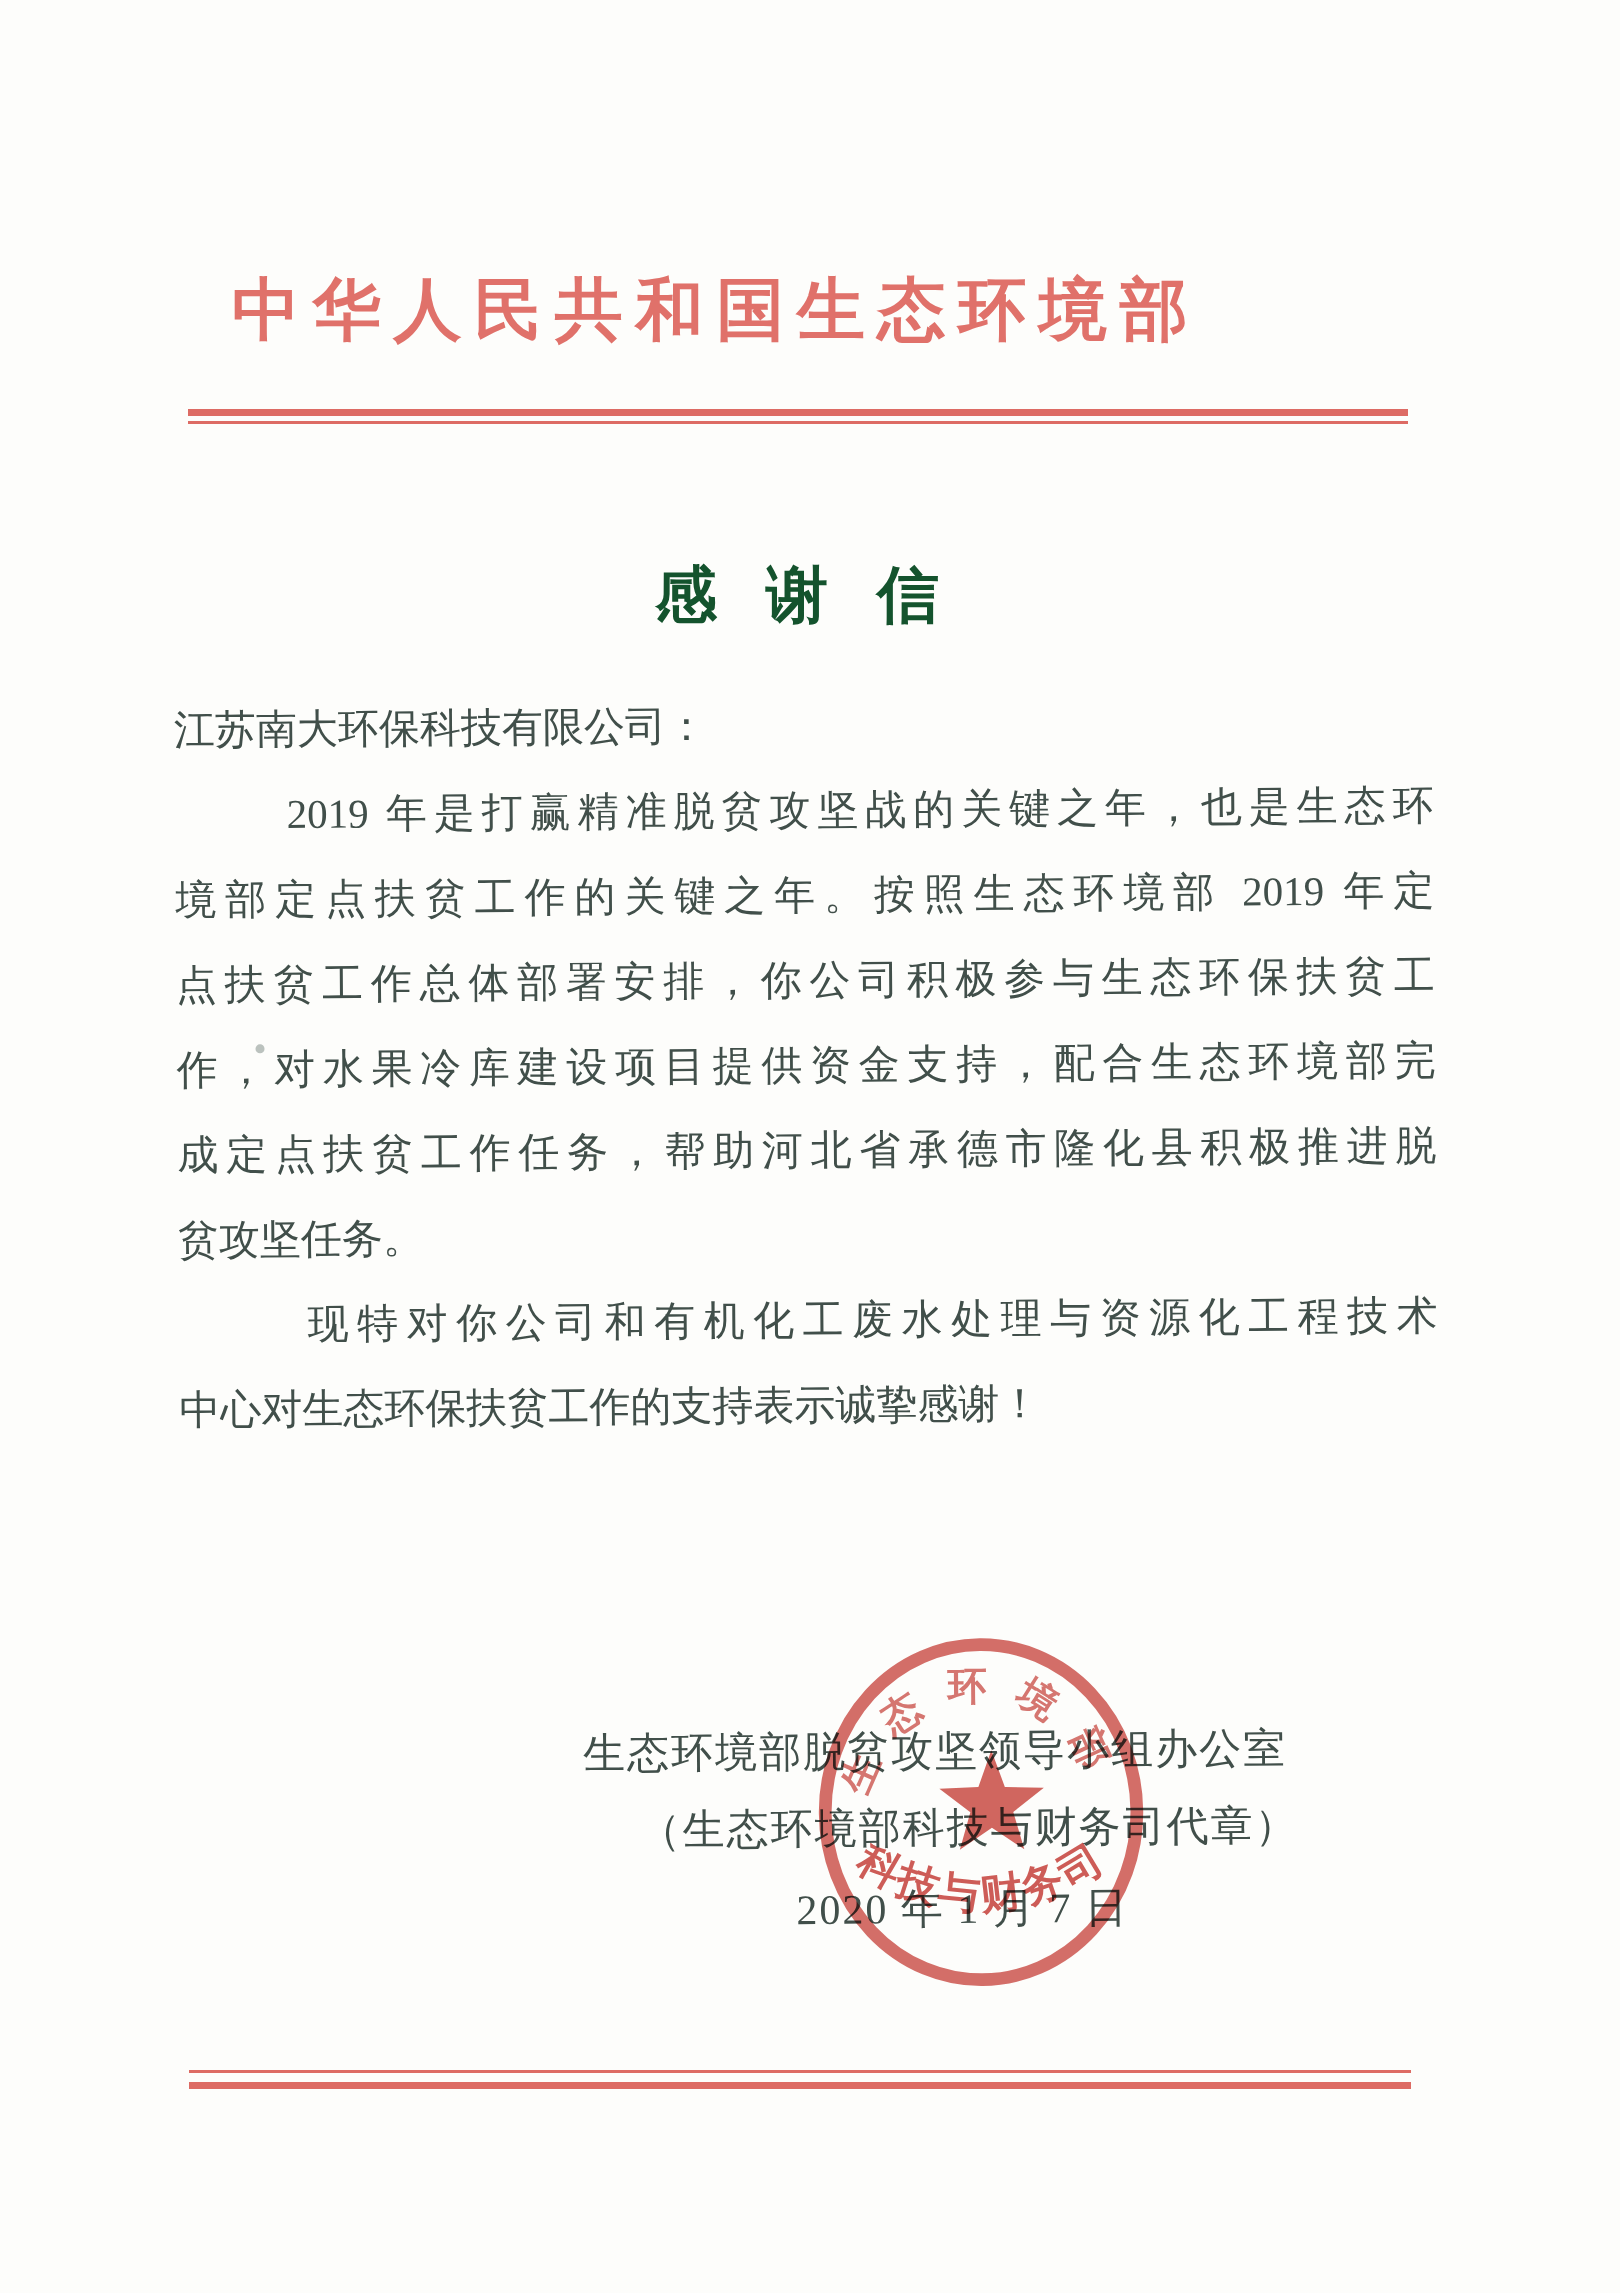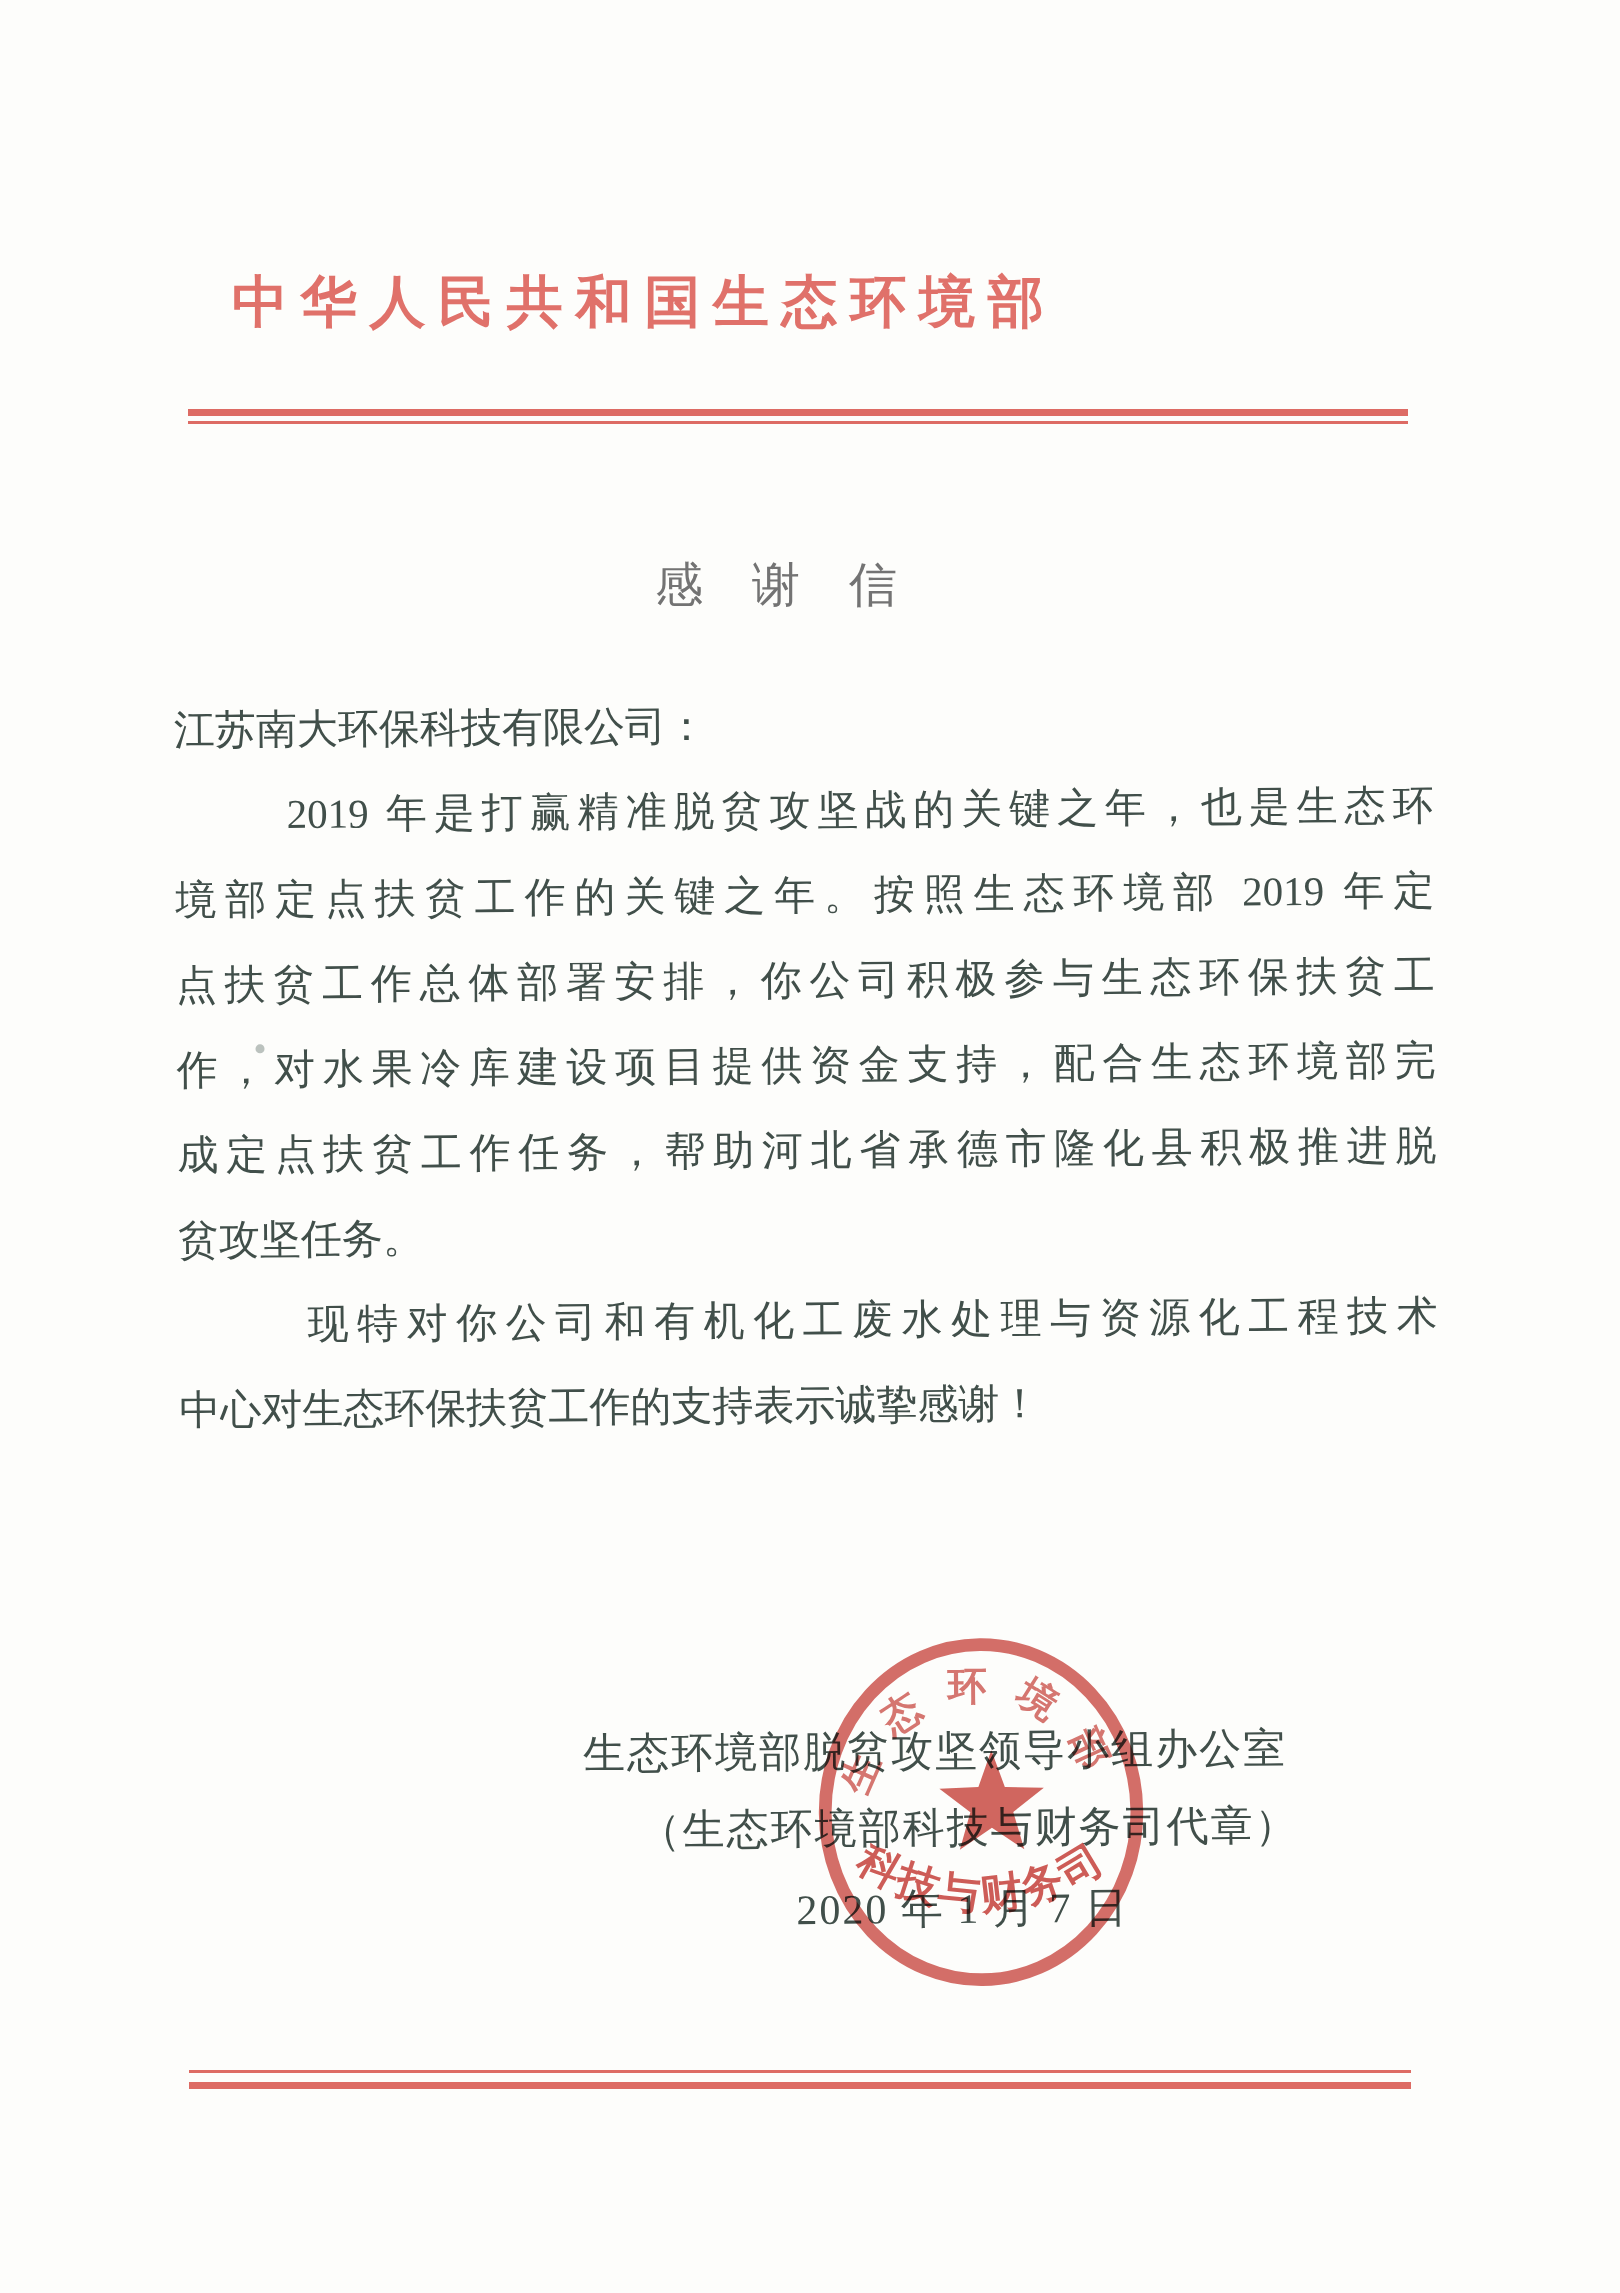--- a/index.html
+++ b/index.html
@@ -6,34 +6,34 @@
   .page{
     position:relative;
     width:1620px;height:2294px;
     background:#fdfdfb;
     overflow:hidden;
     font-family:"Liberation Serif","DejaVu Serif",serif;
   }
   
   .letterhead{
     position:absolute;left:232px;top:265px;
-    font-size:56px;font-weight:bold;
+    font-size:68px;font-weight:bold;
     letter-spacing:12.7px;white-space:nowrap;
     color:#e0716a;
   }
   .rule{position:absolute;background:#dd6b64;}
   .rule-top-thick{left:188px;top:409px;width:1220px;height:6.9px;}
   .rule-top-thin{left:188px;top:421px;width:1220px;height:2.9px;}
   .rule-bot-thin{left:189px;top:2070px;width:1222px;height:2.9px;}
   .rule-bot-thick{left:189px;top:2082px;width:1222px;height:6.9px;}
   
   .title{
     position:absolute;left:655px;top:553px;margin:0;
-    font-size:48px;font-weight:400;letter-spacing:49px;
-    color:#737373;white-space:nowrap;
+    font-size:62px;font-weight:700;letter-spacing:49px;
+    color:#14532d;white-space:nowrap;
   }
   
   .tilt{
     position:absolute;left:0;top:0;width:1620px;height:2294px;
     transform:rotate(-0.45deg);
     transform-origin:174px 730px;
   }
   .body-block{
     position:absolute;left:174px;top:688px;width:1259px;
     font-size:41px;color:#414f4a;

